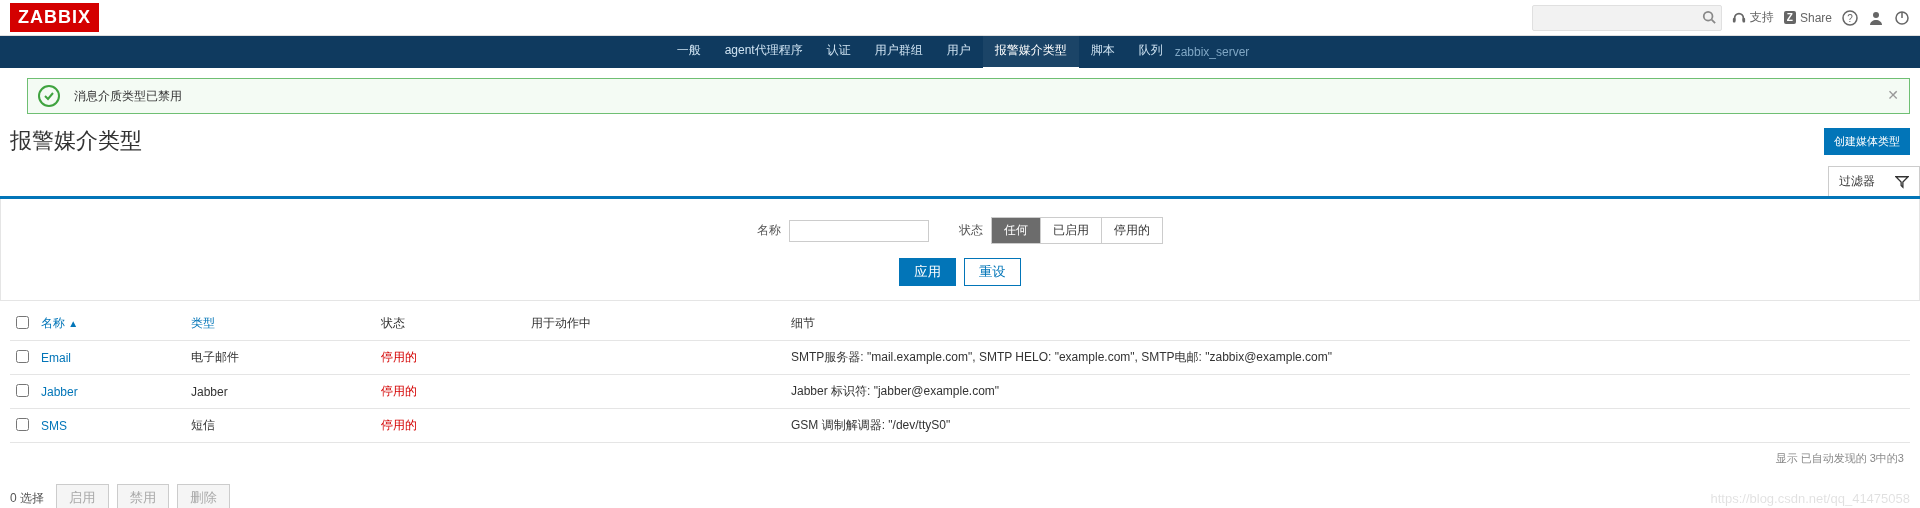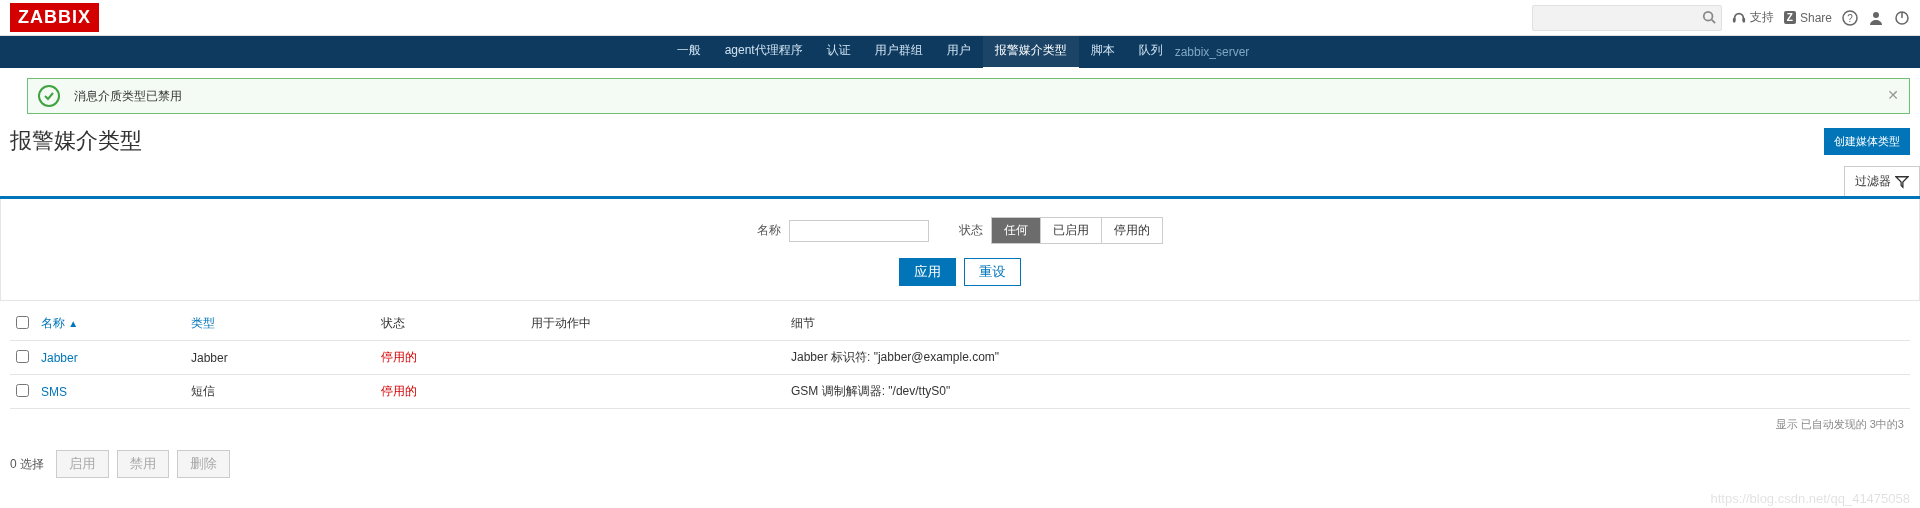--- a/index.html
+++ b/index.html
@@ -32,21 +32,21 @@
 .msg-ico { width: 22px; height: 22px; border: 2px solid #3fa33f; border-radius: 50%; display: flex; align-items: center; justify-content: center; color: #3fa33f; margin-right: 14px; }
 .msg-close { position: absolute; right: 10px; top: 8px; color: #999; font-size: 14px; cursor: pointer; }
 
 
 .header-row { display: flex; justify-content: space-between; align-items: center; padding: 2px 10px 10px 10px; }
 .page-title { font-size: 22px; font-weight: normal; color: #333; }
 .btn-create { background: #0275b8; color: #fff; border: none; padding: 6px 10px; font-size: 11px; cursor: pointer; }
 
 
 .filter-tab-row { display: flex; justify-content: flex-end; border-bottom: 3px solid #0275b8; }
-.filter-tab { border: 1px solid #ccc; border-bottom: none; padding: 6px 10px; display: flex; align-items: center; gap: 4px; position: relative; top: 0; background: #fff; }
+.filter-tab { border: 1px solid #ccc; border-bottom: none; padding: 6px 10px; display: flex; align-items: center; gap: 20px; position: relative; top: 0; background: #fff; }
 
 
 .filter-panel { background: #fff; padding: 18px 0 14px 0; border: 1px solid #e5e5e5; border-top: none; margin: 0 0 6px 0; }
 .filter-fields { display: flex; justify-content: center; align-items: center; gap: 30px; }
 .fld { display: flex; align-items: center; gap: 8px; }
 .fld label { color: #555; }
 .fld input[type=text] { width: 140px; height: 22px; border: 1px solid #ccc; padding: 0 4px; }
 .segmented { display: inline-flex; border: 1px solid #ccc; }
 .seg-opt { padding: 4px 12px; cursor: pointer; border-right: 1px solid #ccc; background: #fff; color: #333; }
 .seg-opt:last-child { border-right: none; }
@@ -195,20 +195,28 @@
     <tr>
       <th style="width:24px;"><input type="checkbox" class="chk" style=""></th>
       <th style="width:150px;"><a><span>名称</span> <span class="sort-arrow">▲</span></a></th>
       <th style="width:190px;"><a>类型</a></th>
       <th style="width:150px;">状态</th>
       <th style="width:260px;">用于动作中</th>
       <th>细节</th>
     </tr>
   </thead>
   <tbody id="tbody">
+      <tr>
+        <td><input type="checkbox" class="chk" style=""></td>
+        <td><a>Email</a></td>
+        <td>电子邮件</td>
+        <td><a class="red">停用的</a></td>
+        <td></td>
+        <td>SMTP服务器: "mail.example.com", SMTP HELO: "example.com", SMTP电邮: "zabbix@example.com"</td>
+      </tr>
       <tr>
         <td><input type="checkbox" class="chk" style=""></td>
         <td><a>Jabber</a></td>
         <td>Jabber</td>
         <td><a class="red">停用的</a></td>
         <td></td>
         <td>Jabber 标识符: "jabber@example.com"</td>
       </tr>
       <tr>
         <td><input type="checkbox" class="chk" style=""></td>

